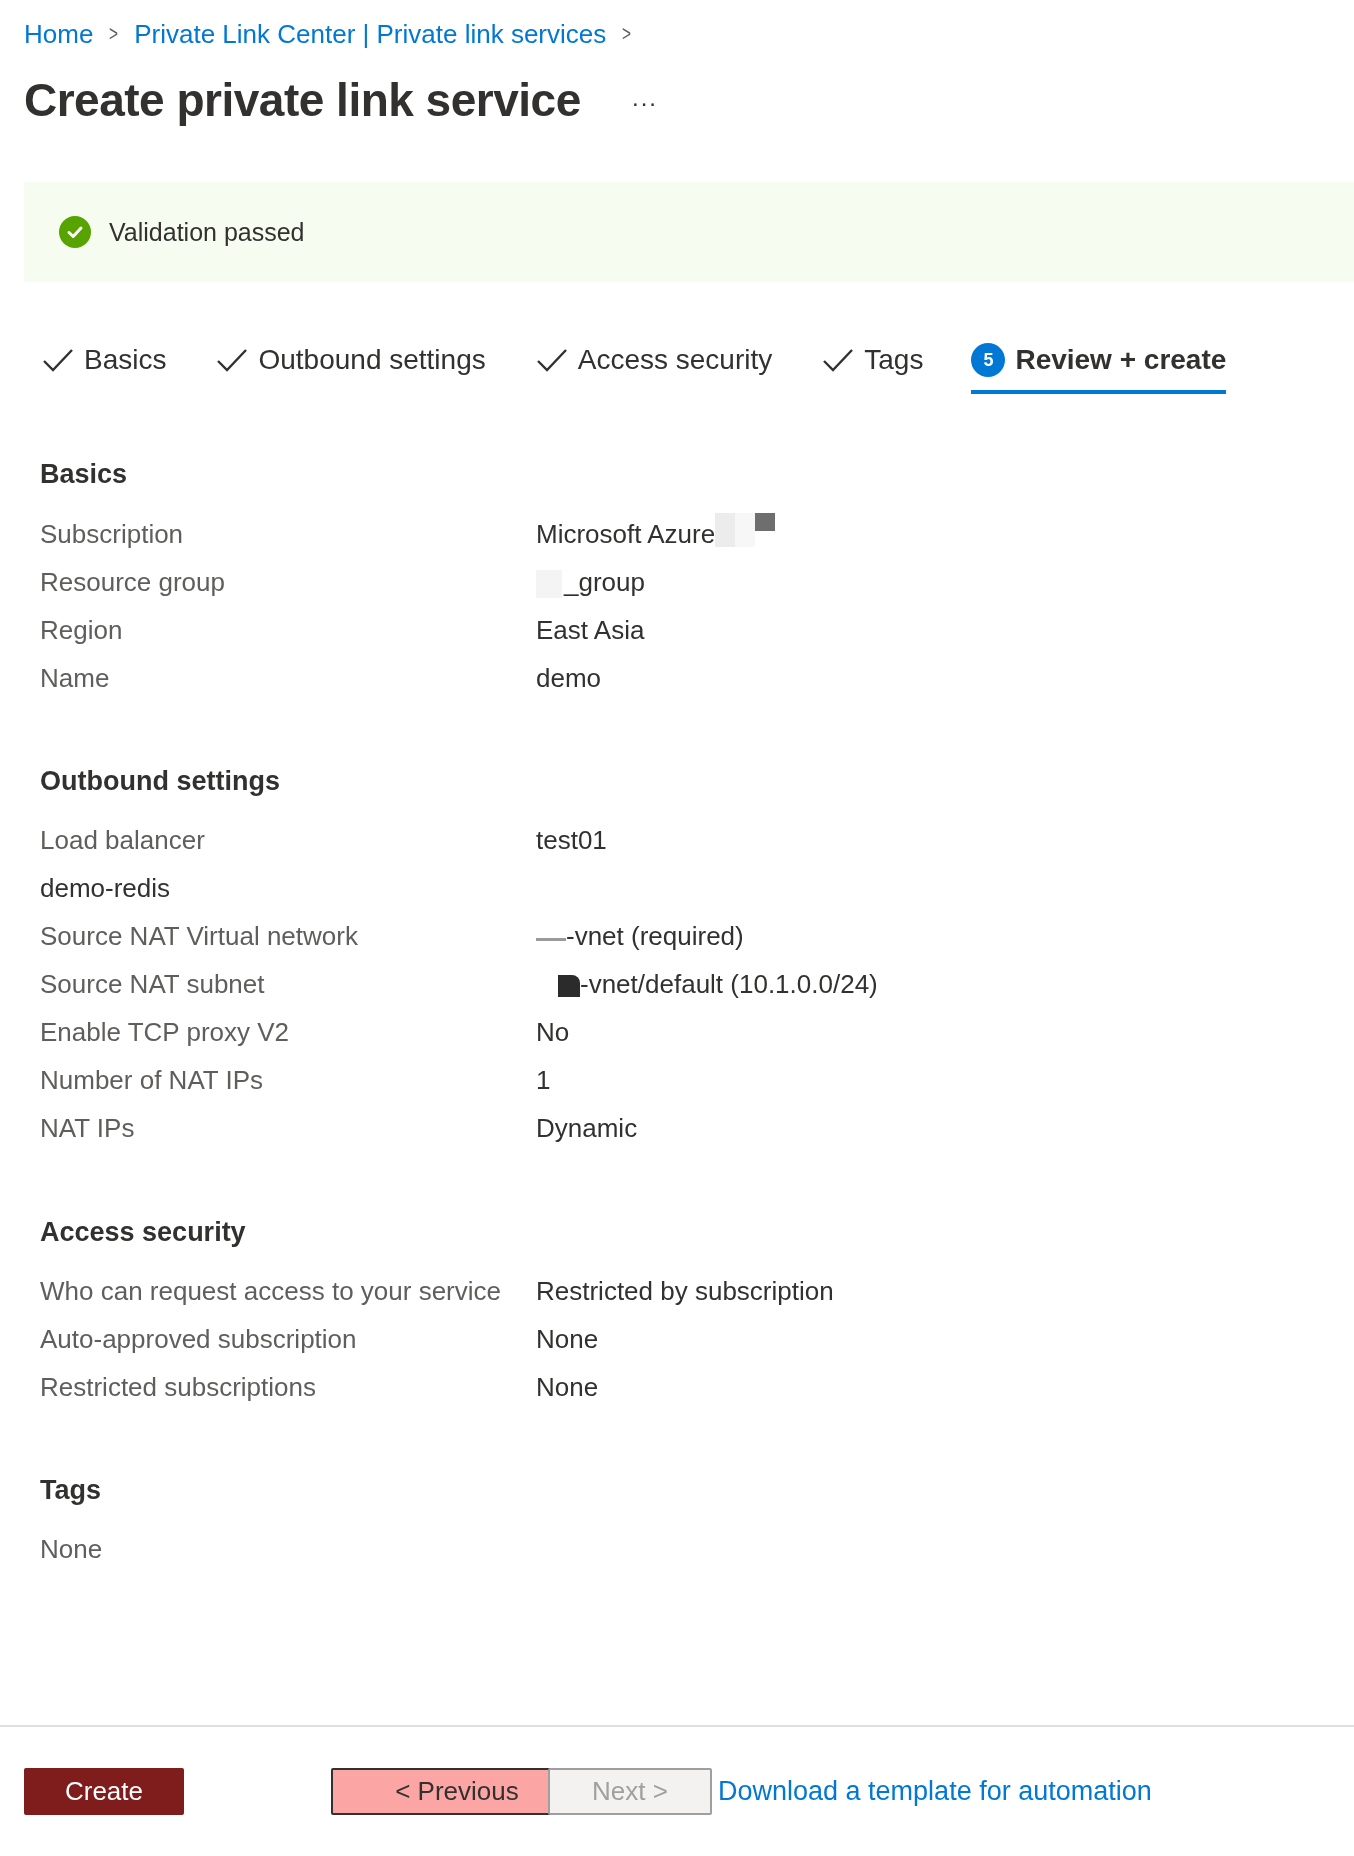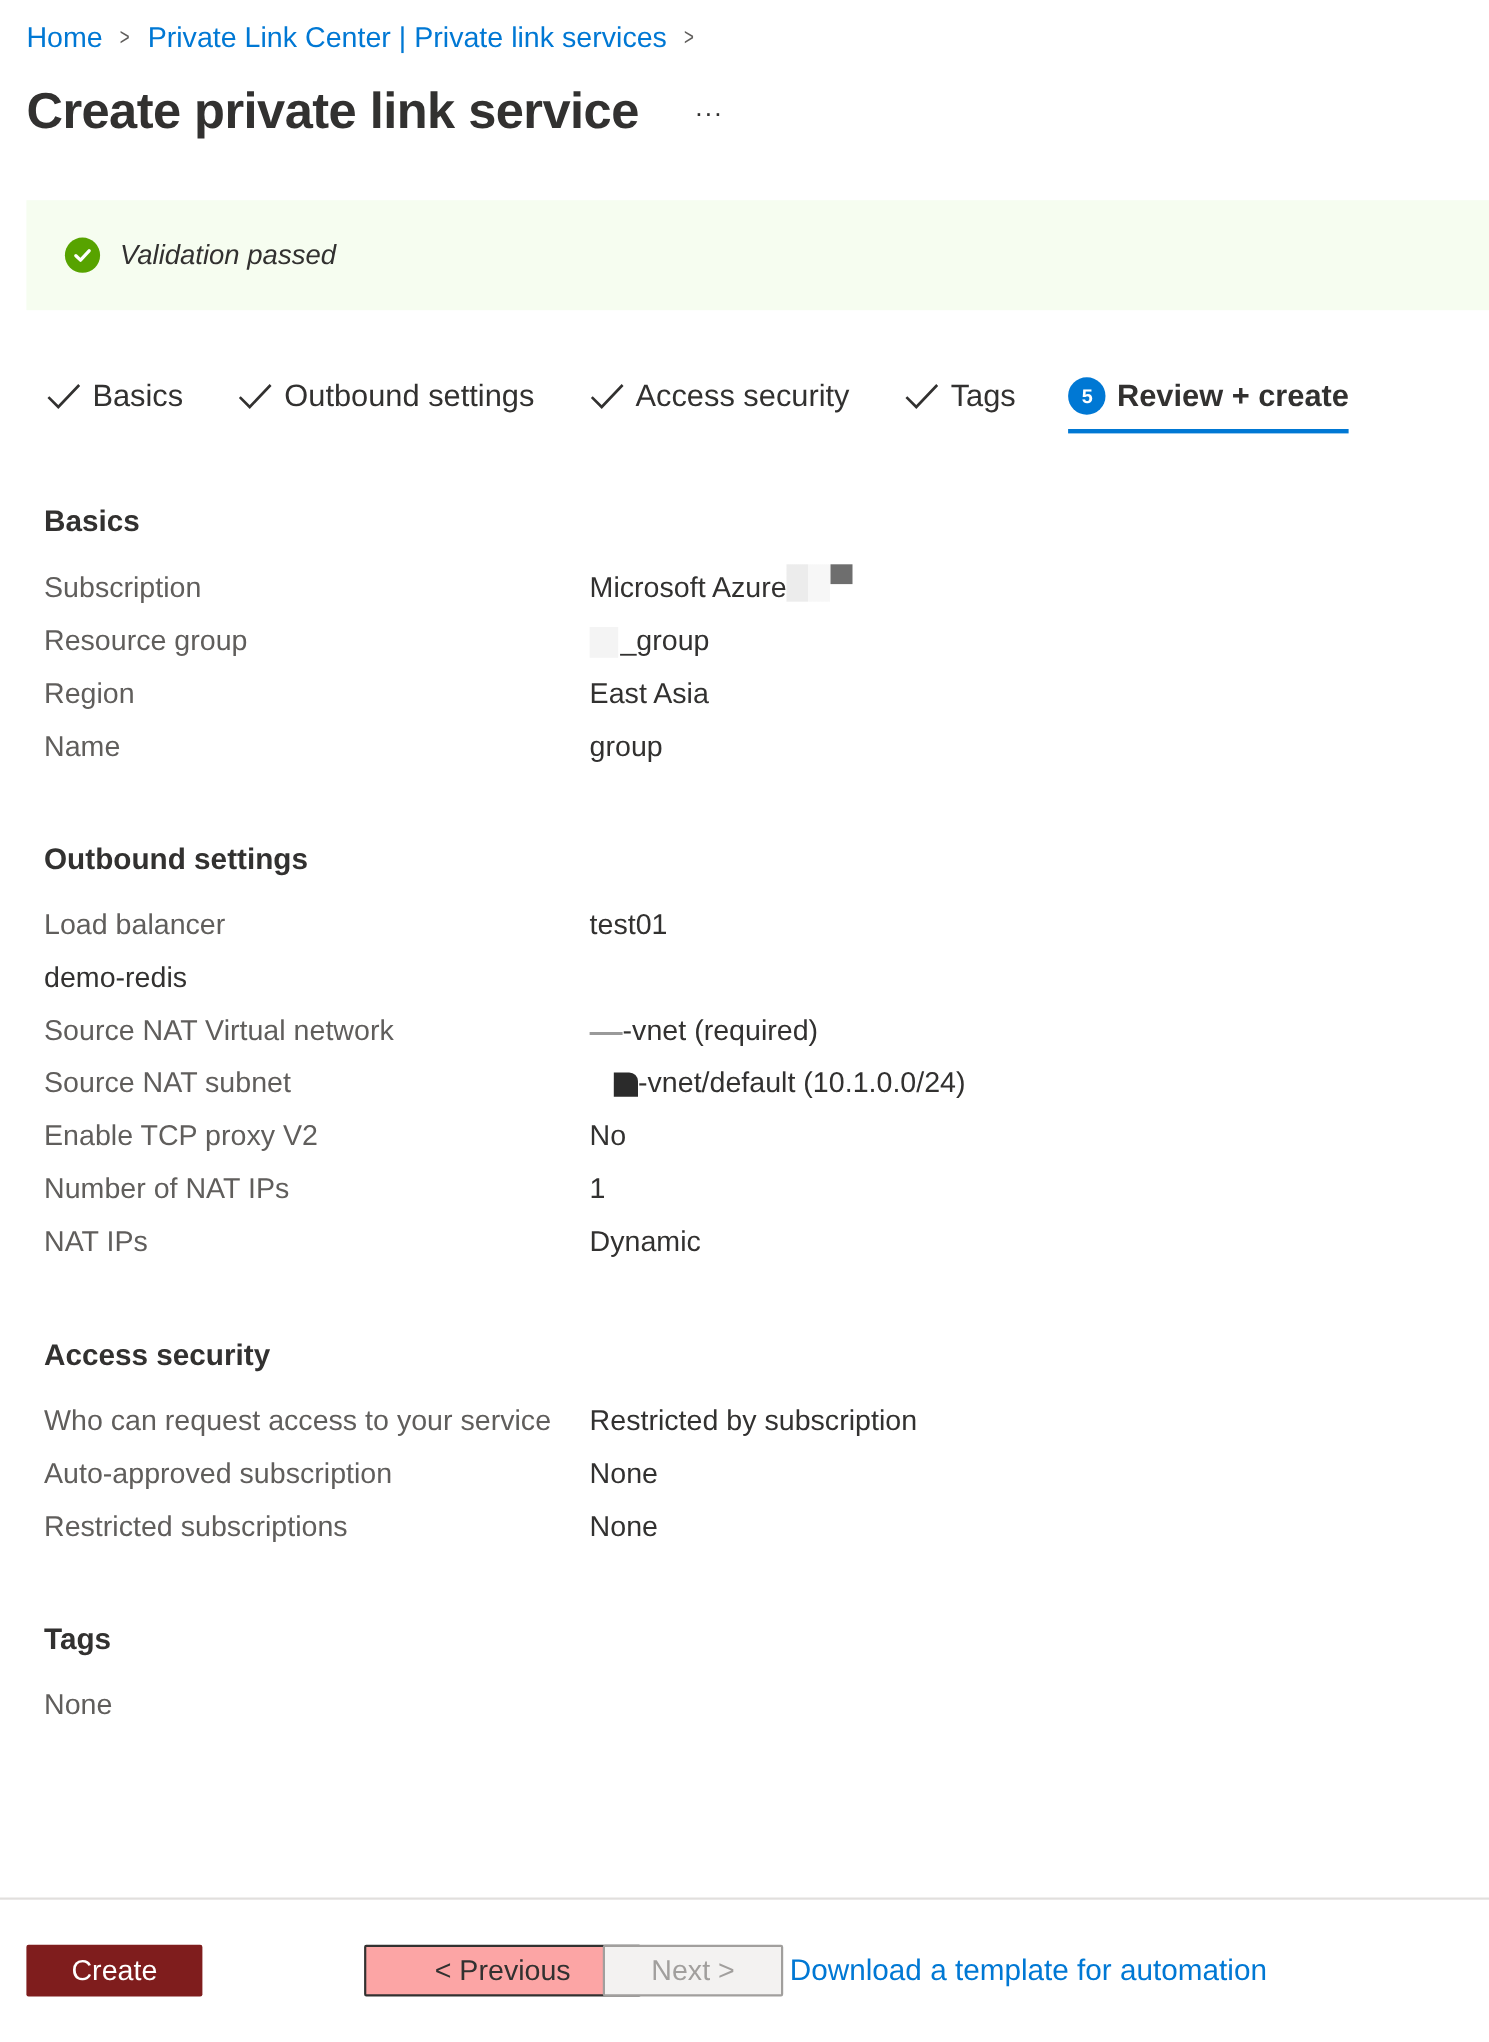--- a/index.html
+++ b/index.html
@@ -6,21 +6,21 @@
   body {
     width: 1354px; height: 1856px; background: #ffffff; position: relative; overflow: hidden;
     font-family: "Liberation Sans", "DejaVu Sans", sans-serif; color: #323130;
   }
   .abs { position: absolute; }
   .breadcrumb { left: 24px; top: 14px; font-size: 26px; line-height: 40px; display: flex; align-items: center; white-space: nowrap; }
   .breadcrumb a { color: #0078d4; text-decoration: none; }
   .crumb-sep { color: #605e5c; margin: 0 14px; font-size: 22px; display: inline-block; transform: scaleX(0.7); }
   .title { left: 24px; top: 70px; font-size: 46px; font-weight: bold; line-height: 60px; color: #323130; letter-spacing: -0.5px; white-space: nowrap; }
   .more { left: 632px; top: 84px; font-size: 24px; color: #323130; letter-spacing: 2px; }
-  .banner { left: 24px; top: 182px; width: 1330px; height: 100px; background: #f6fdf0; display: flex; align-items: center; font-style: italic; }
+  .banner { left: 24px; top: 182px; width: 1330px; height: 100px; background: #f6fdf0; display: flex; align-items: center; }
   .banner .ok-icon { width: 32px; height: 32px; border-radius: 50%; background: #57a300; margin-left: 35px; display: flex; align-items: center; justify-content: center; }
   .banner .msg { margin-left: 18px; font-size: 25px; color: #323130; }
   .tabs { left: 40px; top: 336px; height: 60px; display: flex; align-items: flex-start; }
   .tab { display: flex; align-items: center; font-size: 28px; line-height: 48px; color: #323130; margin-right: 48px; position: relative; cursor: pointer; white-space: nowrap; }
   .tab .chk { width: 36px; height: 36px; margin-right: 8px; }
   .tab.active { font-weight: bold; margin-right: 0; }
   .tab .step { width: 34px; height: 34px; border-radius: 50%; background: #0078d4; color: #fff; font-size: 18px; font-weight: bold; display: flex; align-items: center; justify-content: center; margin-right: 10px; }
   .tab.active::after { content: ""; position: absolute; left: 0; right: 0; top: 54px; height: 4px; background: #0078d4; }
   .section-h { left: 40px; font-size: 27px; font-weight: bold; color: #323130; line-height: 40px; }
   .row { left: 40px; width: 1200px; display: flex; font-size: 26px; line-height: 40px; }
@@ -96,21 +96,21 @@
 <div class="abs row" style="top:562px">
   <span class="lbl">Resource group</span>
   <span class="val"><span class="redact" style="width:26px;height:28px;background:#f4f4f4;margin-right:2px"></span><span>_group</span></span>
 </div>
 <div class="abs row" style="top:610px">
   <span class="lbl">Region</span>
   <span class="val">East Asia</span>
 </div>
 <div class="abs row" style="top:658px">
   <span class="lbl">Name</span>
-  <span class="val">group</span>
+  <span class="val">demo</span>
 </div>
 
 <h2 class="abs section-h" style="top:761px;margin:0">Outbound settings</h2>
 <div class="abs row" style="top:820px">
   <span class="lbl">Load balancer</span>
   <span class="val">test01</span>
 </div>
 <div class="abs row" style="top:868px">
   <span class="val">demo-redis</span>
 </div>

